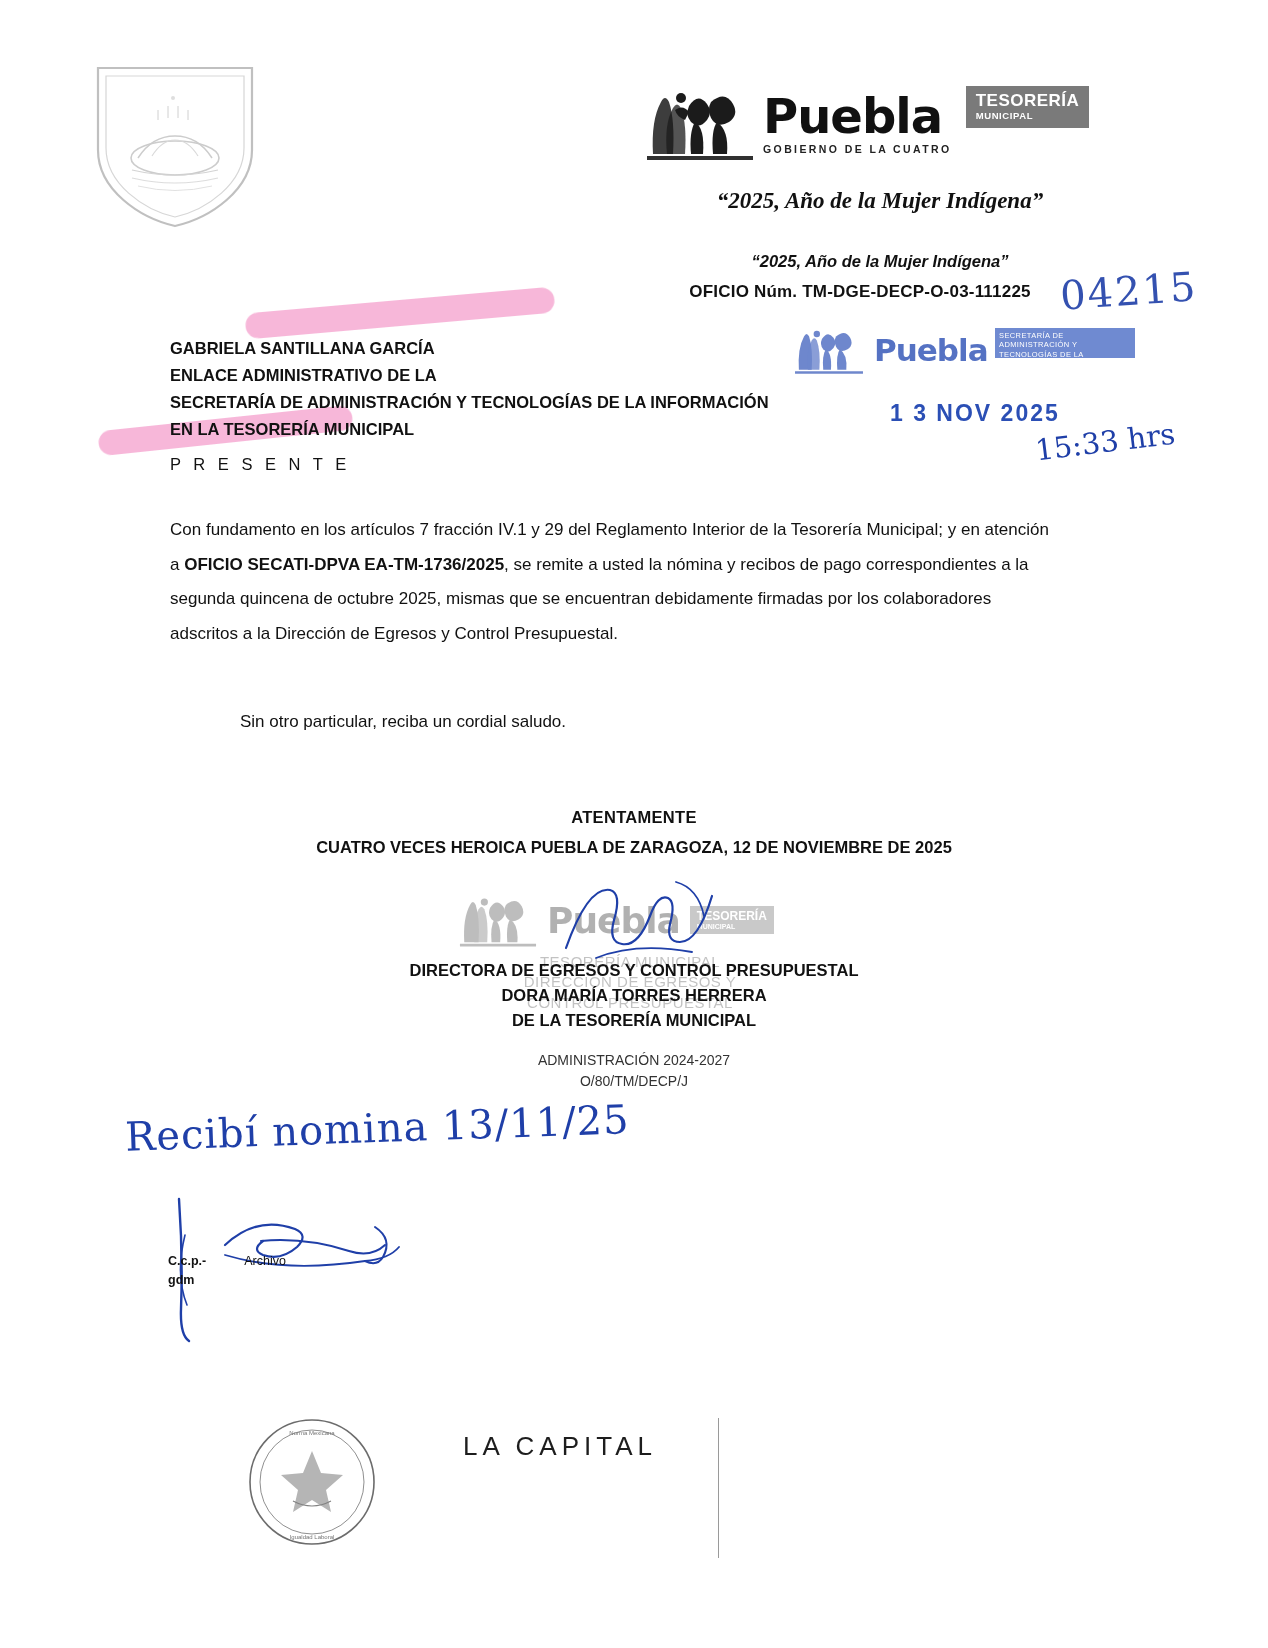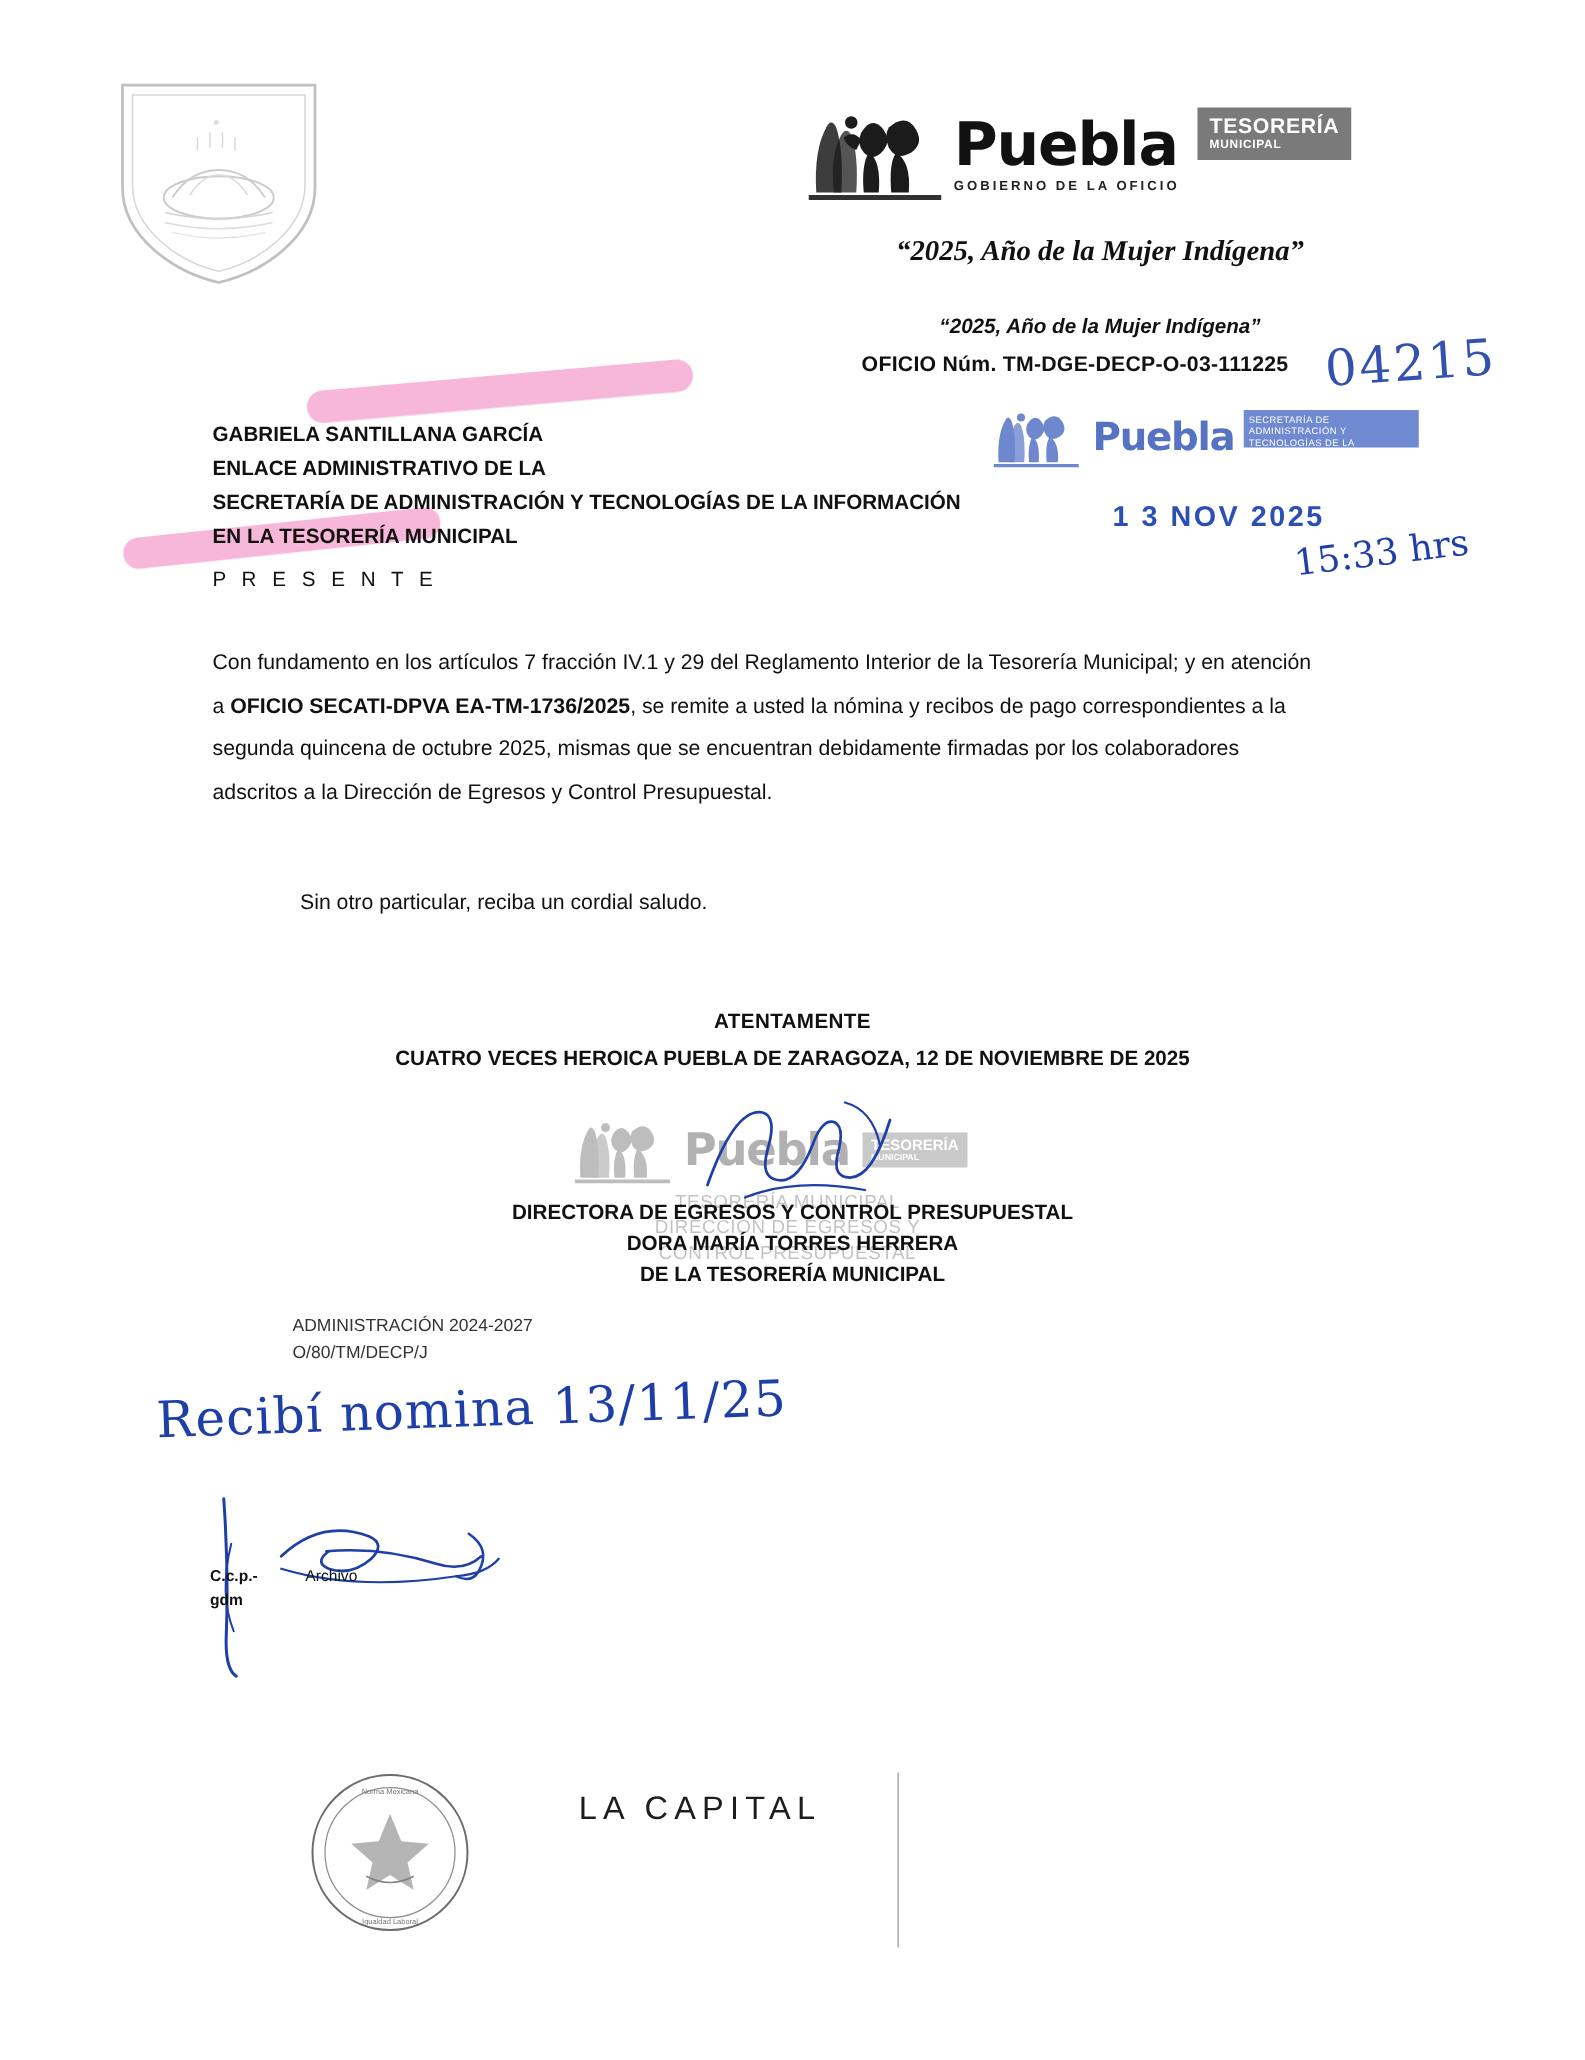--- a/index.html
+++ b/index.html
@@ -132,21 +132,21 @@
   }
   .place-date{
     position:absolute;left:214px;top:838px;width:840px;text-align:center;
     font-size:16.5px;font-weight:700;color:#111;
   }
   .signer{
     position:absolute;left:234px;top:958px;width:800px;text-align:center;
     font-size:16.5px;font-weight:700;line-height:1.52;color:#111;
   }
   .admin-line{
-    position:absolute;left:234px;top:1050px;width:800px;text-align:left;
+    position:absolute;left:234px;top:1050px;width:800px;text-align:center;
     font-size:14px;color:#333;line-height:1.5;
   }
 
   
   .seal-sign{
     position:absolute;left:455px;top:892px;width:350px;height:175px;opacity:.45;
   }
   .seal-sign .row{display:flex;align-items:center;gap:6px;}
   .seal-sign .mk{width:86px;height:56px;}
   .seal-sign .wd{font-family:"DejaVu Sans",sans-serif;font-size:36px;font-weight:700;color:#555;letter-spacing:-1px;}
@@ -222,21 +222,21 @@
         <path d="M50 38 q10 6 8 32 l-12 0 q-2 -22 4 -32z"></path>
         <path d="M66 18 q14 -12 22 2 q6 11 -4 18 q-12 7 -18 -4 q-4 -9 0 -16z"></path>
         <path d="M72 38 q12 8 10 32 l-14 0 q-2 -24 4 -32z"></path>
         <circle cx="36" cy="14" r="5"></circle>
         <path d="M30 26 q8 -6 14 2 l-4 8 q-8 -3 -10 -10z"></path>
         <path d="M2 72 h106 v4 H2z" opacity=".9"></path>
       </g>
     </svg>
     <div>
       <div class="puebla-word">Puebla</div>
-      <div class="puebla-sub">GOBIERNO DE LA OFICIO</div>
+      <div class="puebla-sub">GOBIERNO DE LA CUATRO</div>
     </div>
     <div class="tesoreria-box">
       <div class="t1">TESORERÍA</div>
       <div class="t2">MUNICIPAL</div>
     </div>
   </div>
 
   <div class="slogan">“2025, Año de la Mujer Indígena”</div>
   <div class="slogan2">“2025, Año de la Mujer Indígena”</div>
   <div class="oficio">OFICIO Núm. TM-DGE-DECP-O-03-111225</div>

